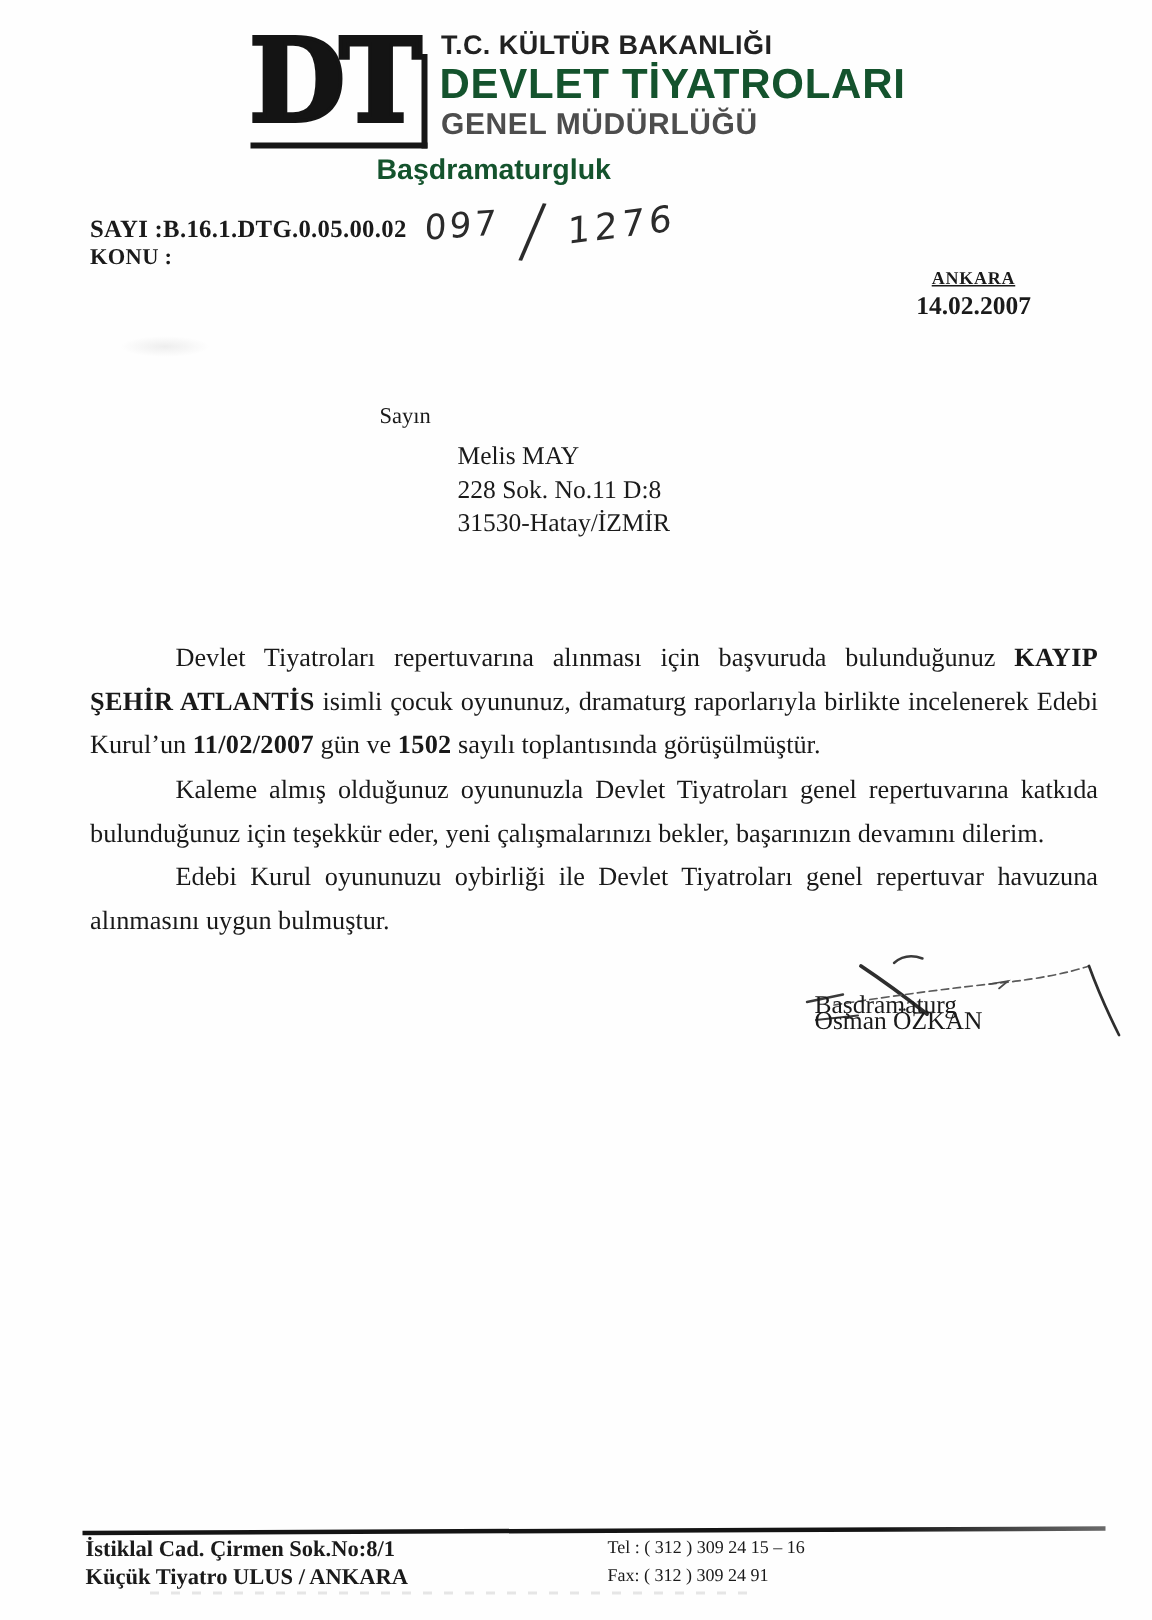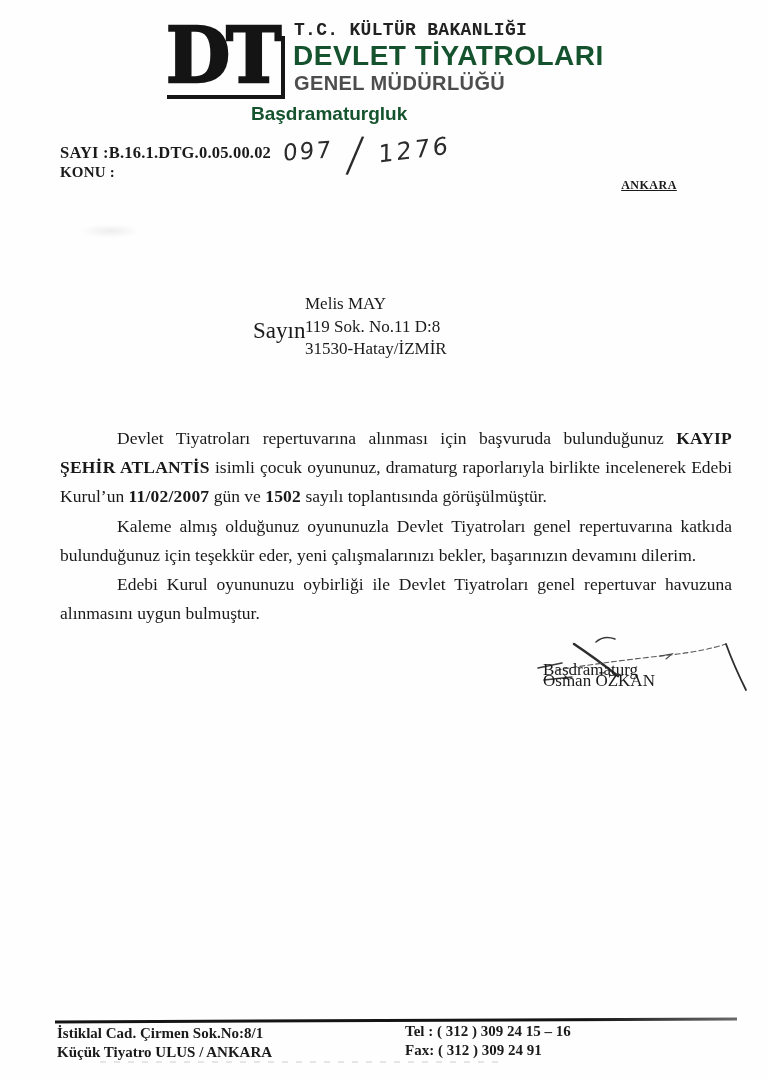--- a/index.html
+++ b/index.html
@@ -23,21 +23,21 @@
     letter-spacing: -4px;
     color: #141414;
     -webkit-text-stroke: 2.5px #141414;
     transform: scaleY(1.04);
   }
   .logo-underline { left: 167px; top: 95px; width: 118px; height: 4px; background: #161616; }
   .logo-vline     { left: 281px; top: 36px; width: 4px;  height: 63px; background: #161616; }
 
   .hdr-ministry {
     left: 294px; top: 20px;
-    font-family: Liberation Mono, monospace;
+    font-family: Liberation Sans, sans-serif;
     font-weight: bold; font-size: 18px; letter-spacing: 0.3px;
     color: #222;
   }
   .hdr-org {
     left: 293px; top: 40px;
     font-family: "Liberation Sans", sans-serif;
     font-weight: bold; font-size: 28px; letter-spacing: 0.5px;
     color: #14532d;
   }
   .hdr-orgsub {
@@ -60,21 +60,21 @@
   .hw-num   { left: 283px; top: 138px; font-size: 23px; transform: rotate(-4deg) skewX(-6deg); letter-spacing: 2px; }
   .hw-slash { left: 347px; top: 126px; font-size: 48px; font-weight: 200; transform: rotate(6deg); }
   .hw-suf   { left: 378px; top: 136px; font-size: 24px; transform: rotate(-7deg) skewX(-8deg); letter-spacing: 3px; }
 
   
   .dateline { left: 560px; top: 178px; width: 178px; text-align: center; }
   .dateline .city { font-weight: bold; font-size: 12px; text-decoration: underline; letter-spacing: 0.5px; }
   .dateline .date { font-weight: bold; font-size: 17px; margin-top: 1px; }
 
   
-  .rcpt-sal  { left: 253px; top: 270px; font-size: 23px; margin-top: 48px; }
+  .rcpt-sal  { left: 253px; top: 270px; font-size: 15px; }
   .rcpt-block { left: 305px; top: 293px; font-size: 17px; line-height: 22.5px; }
 
   
   .letter-body {
     left: 60px; top: 404px; width: 672px;
     font-size: 17.5px; line-height: 29.2px;
     text-align: justify;
     color: #191919;
     margin-top: 20px;
   }
@@ -84,21 +84,21 @@
   
   .sig-scribble { left: 520px; top: 628px; }
   .sig-name  { left: 543px; top: 671px; font-size: 17px; }
   .sig-title { left: 543px; top: 660px; font-size: 17px; }
 
   
   .footer-rule { left: 55px; top: 1019px; width: 682px; height: 3px;
                  background: linear-gradient(to right, #141414 78%, #6a6a6a 100%);
                  transform: rotate(-0.25deg); }
   .footer-left  { left: 57px;  top: 1024px; font-weight: bold; font-size: 15px; line-height: 18.5px; }
-  .footer-right { left: 405px; top: 1022px; font-weight: bold; font-size: 15px; line-height: 18.5px; }
+  .footer-right { left: 405px; top: 1022px; font-weight: normal; font-size: 12px; line-height: 18.5px; }
 
   
   .artifact-smudge { left: 80px; top: 224px; width: 60px; height: 14px; border-radius: 50%;
                      background: radial-gradient(ellipse, rgba(120,120,120,0.12), rgba(120,120,120,0) 70%); }
   .artifact-line { left: 100px; top: 1061px; width: 400px; height: 2px;
                    background: repeating-linear-gradient(to right, rgba(90,90,90,0.15) 0 6px, rgba(90,90,90,0) 6px 14px); }
 </style>
 </head>
 <body>
 
@@ -112,26 +112,27 @@
 <div class="abs hdr-dept">Başdramaturgluk</div>
 
 <div class="abs ref-sayi">SAYI  :B.16.1.DTG.0.05.00.02</div>
 <div class="abs ref-konu">KONU :</div>
 <span class="abs hw hw-num">097</span>
 <span class="abs hw hw-slash">/</span>
 <span class="abs hw hw-suf">1276</span>
 
 <div class="abs dateline">
   <div class="city">ANKARA</div>
+  <div class="date">14.02.2007</div>
 </div>
 
 <div class="abs rcpt-sal">Sayın</div>
 <div class="abs rcpt-block">
   <div>Melis MAY</div>
-  <div>119 Sok. No.11 D:8</div>
+  <div>228 Sok. No.11 D:8</div>
   <div>31530-Hatay/İZMİR</div>
 </div>
 
 <div class="abs letter-body">
   <p><span>Devlet Tiyatroları repertuvarına alınması için başvuruda bulunduğunuz </span><b>KAYIP ŞEHİR ATLANTİS</b><span> isimli çocuk oyununuz, dramaturg raporlarıyla birlikte incelenerek Edebi Kurul’un </span><b>11/02/2007</b><span> gün ve </span><b>1502</b><span> sayılı toplantısında görüşülmüştür.</span></p>
   <p>Kaleme almış olduğunuz oyununuzla Devlet Tiyatroları genel repertuvarına katkıda bulunduğunuz için teşekkür eder, yeni çalışmalarınızı bekler, başarınızın devamını dilerim.</p>
   <p>Edebi Kurul oyununuzu oybirliği ile Devlet Tiyatroları genel repertuvar havuzuna alınmasını uygun bulmuştur.</p>
 </div>
 
 <svg class="abs sig-scribble" width="240" height="80" viewBox="0 0 240 80" fill="none" xmlns="http://www.w3.org/2000/svg">

